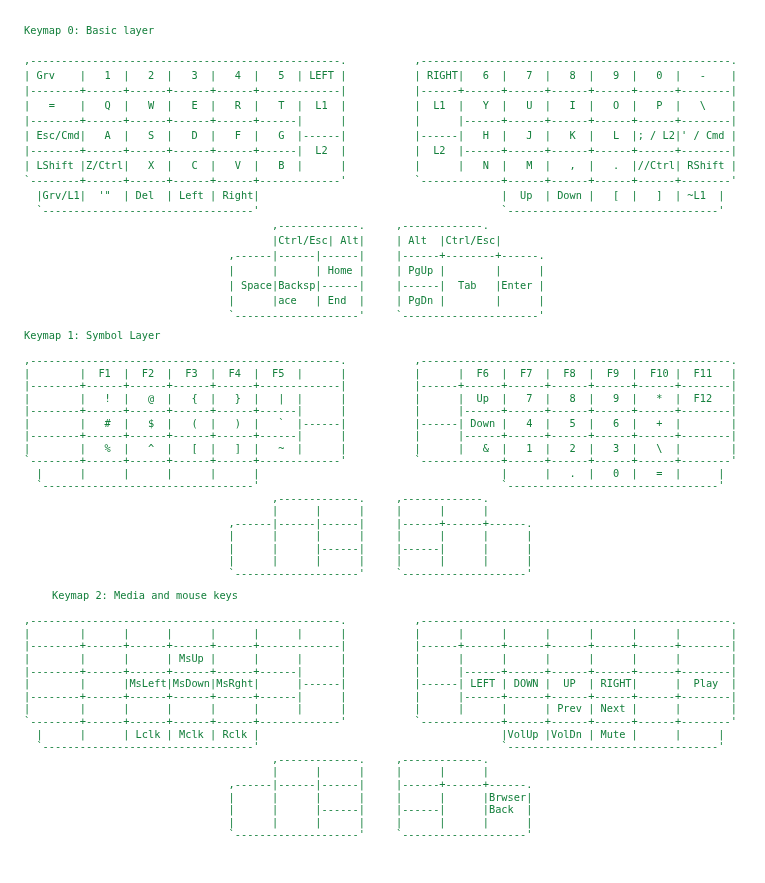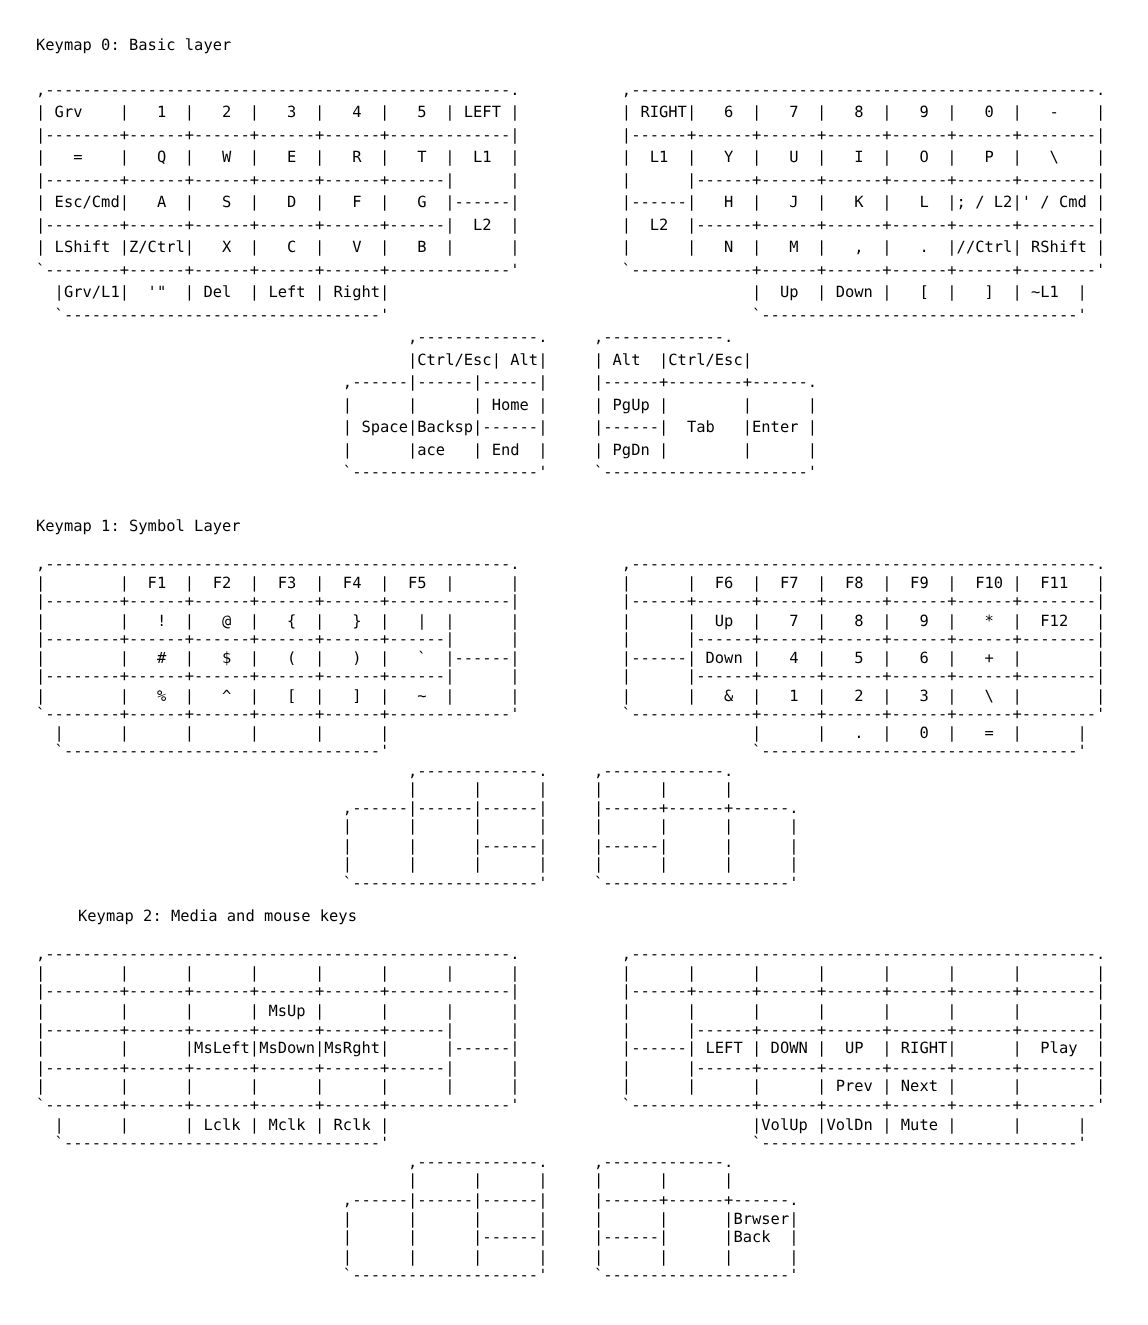--- a/index.html
+++ b/index.html
@@ -6,38 +6,38 @@
     margin: 0;
     padding: 0;
     background: #ffffff;
     width: 765px;
     height: 883px;
     overflow: hidden;
   }
   .doc {
     padding: 23px 0 0 24px;
     font-family: "DejaVu Sans Mono", "Liberation Mono", monospace;
-    color: #000000;
+    color: #15803d;
   }
   .keymap .title {
     font-size: 10.3px;
     white-space: pre;
     font-weight: normal;
   }
   .keymap pre.art {
     margin: 0;
     font-size: 10.3px;
     white-space: pre;
     font-family: inherit;
   }
   
   .keymap-0 .title { line-height: 15px; }
   .keymap-0 pre.art { line-height: 15px; margin-top: 15px; }
   
-  .keymap-1 { margin-top: 22px; }
+  .keymap-1 { margin-top: 6px; }
   .keymap-1 .title { line-height: 12.5px; }
   .keymap-1 pre.art { line-height: 12.5px; margin-top: 12.5px; }
   
   .keymap-2 { margin-top: 10px; }
   .keymap-2 .title { line-height: 12.6px; padding-left: 28px; }
   .keymap-2 pre.art { line-height: 12.6px; margin-top: 12.6px; }
 </style>
 </head>
 <body>
 

